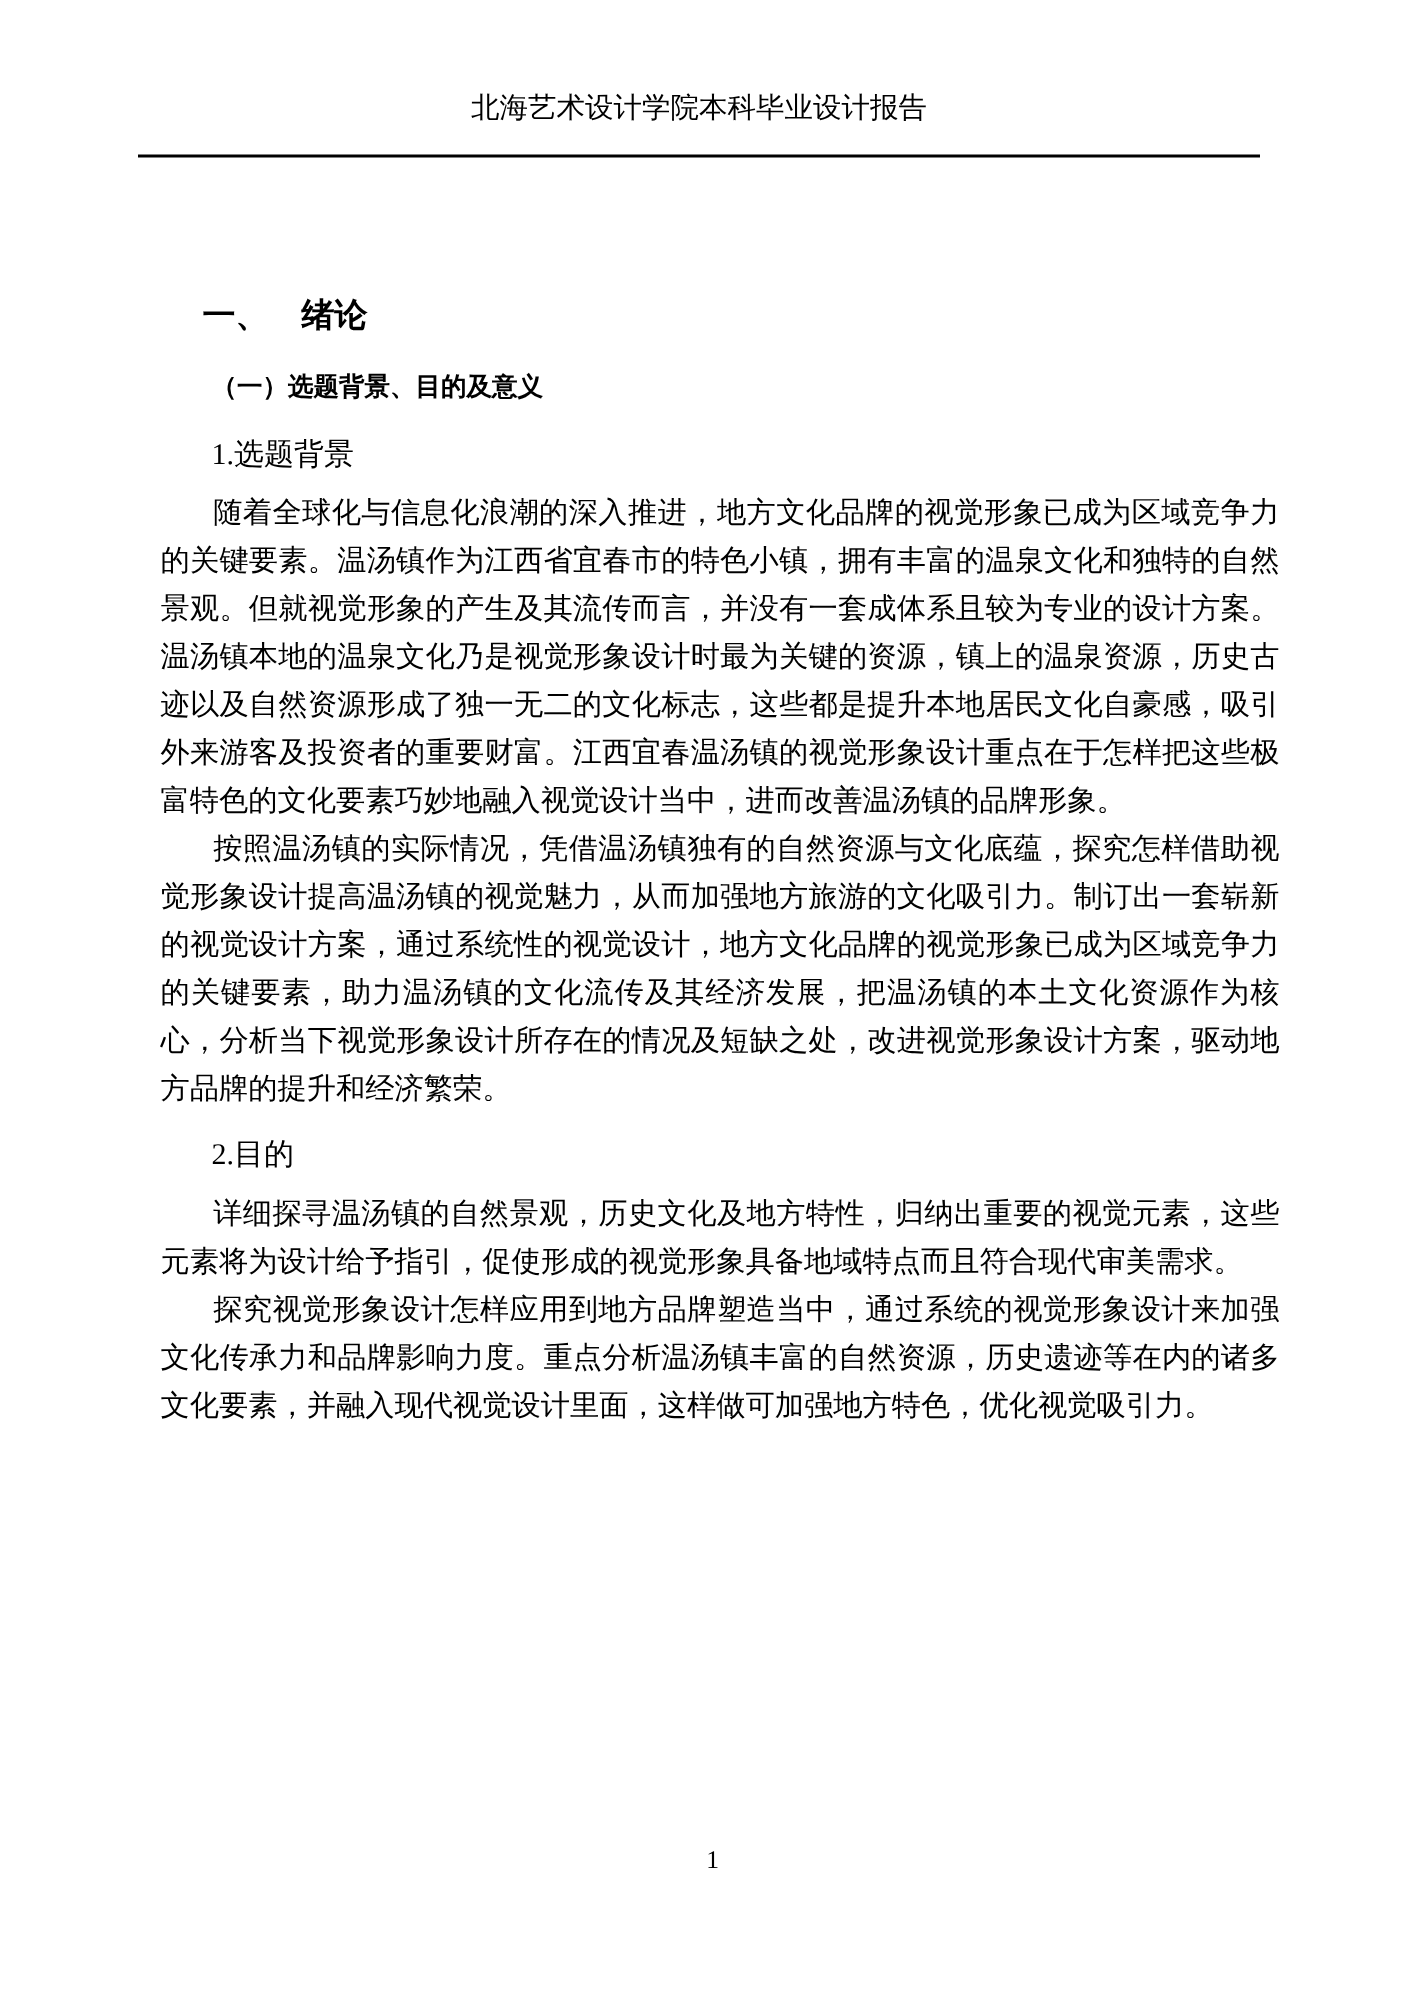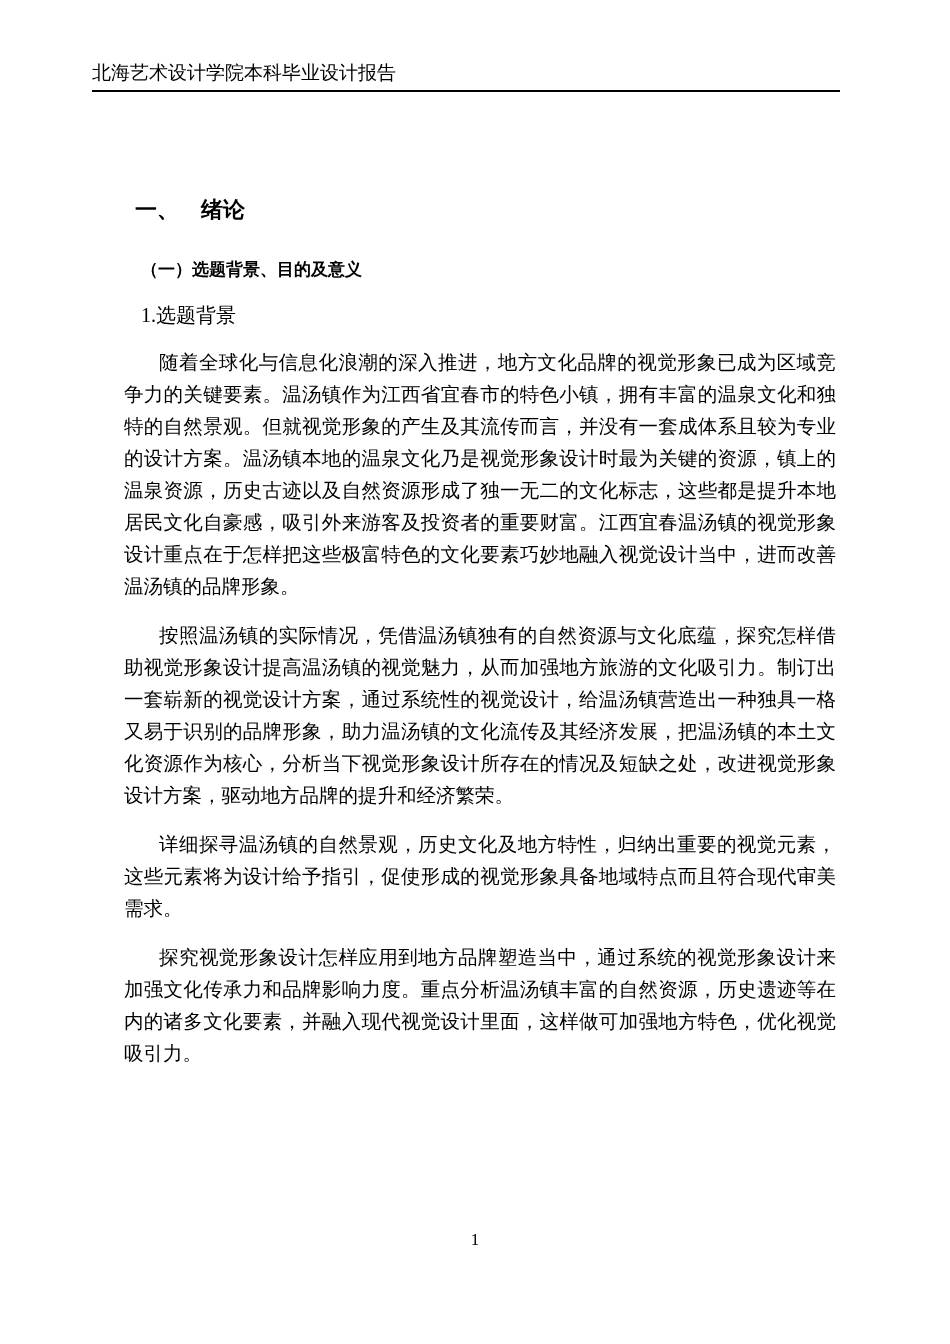--- a/index.html
+++ b/index.html
@@ -14,58 +14,58 @@
     background: #ffffff;
     overflow: hidden;
     font-family: "Liberation Serif", "DejaVu Serif", serif;
     color: #000000;
   }
   .header {
     position: absolute;
     top: 60px;
     left: 92px;
     width: 748px;
-    text-align: left;
+    text-align: center;
     font-size: 19px;
     line-height: 26px;
-    padding-bottom: 4px;
+    padding-bottom: 17px;
     border-bottom: 2.5px solid #000000;
   }
   .content {
     position: absolute;
     top: 196px;
     left: 107px;
     width: 746px;
   }
   .h1 {
     font-size: 22px;
     font-weight: bold;
     line-height: 28px;
     padding-left: 28px;
-    margin: 0 0 32px 0;
+    margin: 0 0 20px 0;
     white-space: pre;
   }
   .h2 {
     font-size: 17px;
     font-weight: bold;
     line-height: 28px;
     padding-left: 34px;
     margin: 0 0 16px 0;
   }
   .sub {
     font-size: 20px;
     line-height: 30px;
     padding-left: 34px;
     margin: 0 0 9px 0;
   }
   .sub2 {
     margin-top: 12px;
   }
   .content p {
-    margin: 17px;
+    margin: 0;
     font-size: 19.5px;
     line-height: 32px;
     text-align: justify;
     text-justify: inter-ideograph;
     text-indent: 1.8em;
     word-break: break-all;
   }
   .footer {
     position: absolute;
     top: 1230px;
@@ -88,22 +88,23 @@
   <div class="content">
     <div class="h1">一、　绪论</div>
 
     <div class="h2">（一）选题背景、目的及意义</div>
 
     <div class="sub">1.选题背景</div>
 
     <p>随着全球化与信息化浪潮的深入推进，地方文化品牌的视觉形象已成为区域竞争力的关键要素。温汤镇作为江西省宜春市的特色小镇，拥有丰富的温泉文化和独特的自然景观。但就视觉形象的产生及其流传而言，并没有一套成体系且较为专业的设计方案。温汤镇本地的温泉文化乃是视觉形象设计时最为关键的资源，镇上的温泉资源，历史古迹以及自然资源形成了独一无二的文化标志，这些都是提升本地居民文化自豪感，吸引外来游客及投资者的重要财富。江西宜春温汤镇的视觉形象设计重点在于怎样把这些极富特色的文化要素巧妙地融入视觉设计当中，进而改善温汤镇的品牌形象。</p>
 
 
-    <p>按照温汤镇的实际情况，凭借温汤镇独有的自然资源与文化底蕴，探究怎样借助视觉形象设计提高温汤镇的视觉魅力，从而加强地方旅游的文化吸引力。制订出一套崭新的视觉设计方案，通过系统性的视觉设计，给温汤镇营造出一种独具一格又易于识别的品牌形象，助力温汤镇的文化流传及其经济发展，把温汤镇的本土文化资源作为核心，分析当下视觉形象设计所存在的情况及短缺之处，改进视觉形象设计方案，驱动地方品牌的提升和经济繁荣。</p>
+    <p>按照温汤镇的实际情况，凭借温汤镇独有的自然资源与文化底蕴，探究怎样借助视觉形象设计提高温汤镇的视觉魅力，从而加强地方旅游的文化吸引力。制订出一套崭新的视觉设计方案，通过系统性的视觉设计，地方文化品牌的视觉形象已成为区域竞争力的关键要素，助力温汤镇的文化流传及其经济发展，把温汤镇的本土文化资源作为核心，分析当下视觉形象设计所存在的情况及短缺之处，改进视觉形象设计方案，驱动地方品牌的提升和经济繁荣。</p>
 
+    <div class="sub sub2">2.目的</div>
 
     <p>详细探寻温汤镇的自然景观，历史文化及地方特性，归纳出重要的视觉元素，这些元素将为设计给予指引，促使形成的视觉形象具备地域特点而且符合现代审美需求。</p>
 
     <p>探究视觉形象设计怎样应用到地方品牌塑造当中，通过系统的视觉形象设计来加强文化传承力和品牌影响力度。重点分析温汤镇丰富的自然资源，历史遗迹等在内的诸多文化要素，并融入现代视觉设计里面，这样做可加强地方特色，优化视觉吸引力。</p>
 
   </div>
 
   <div class="footer">1</div>
 
 </div>

